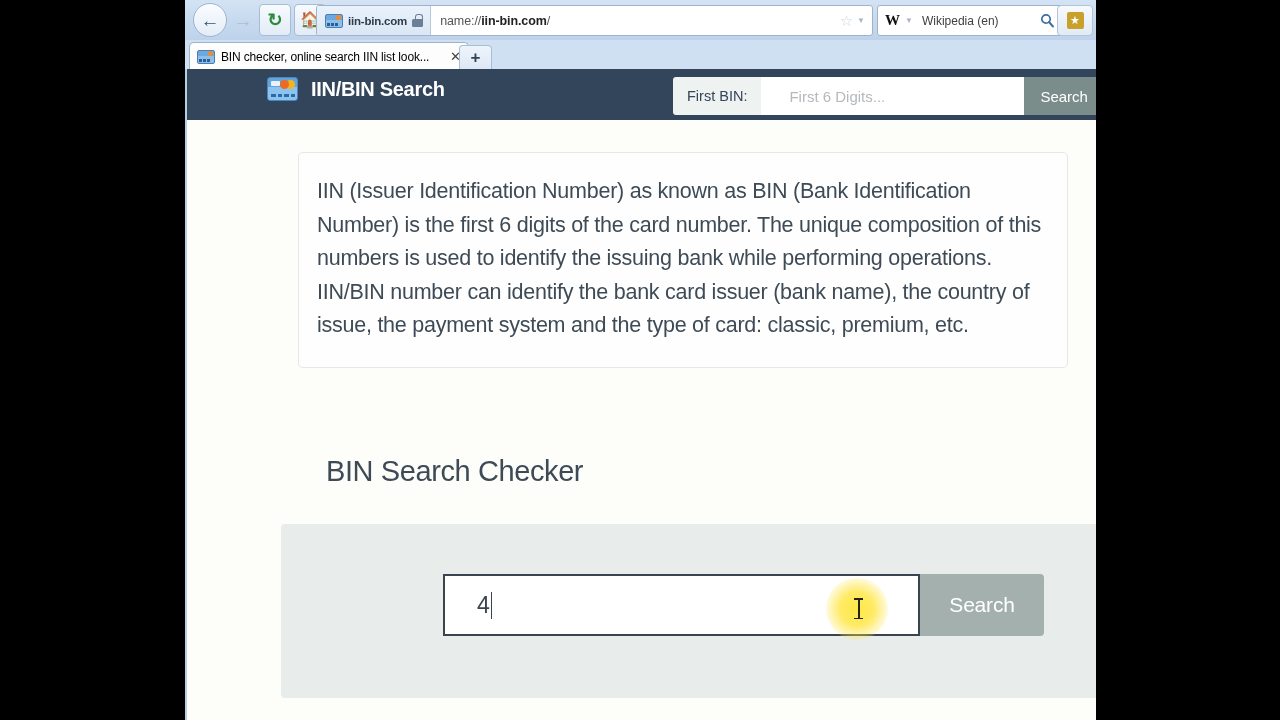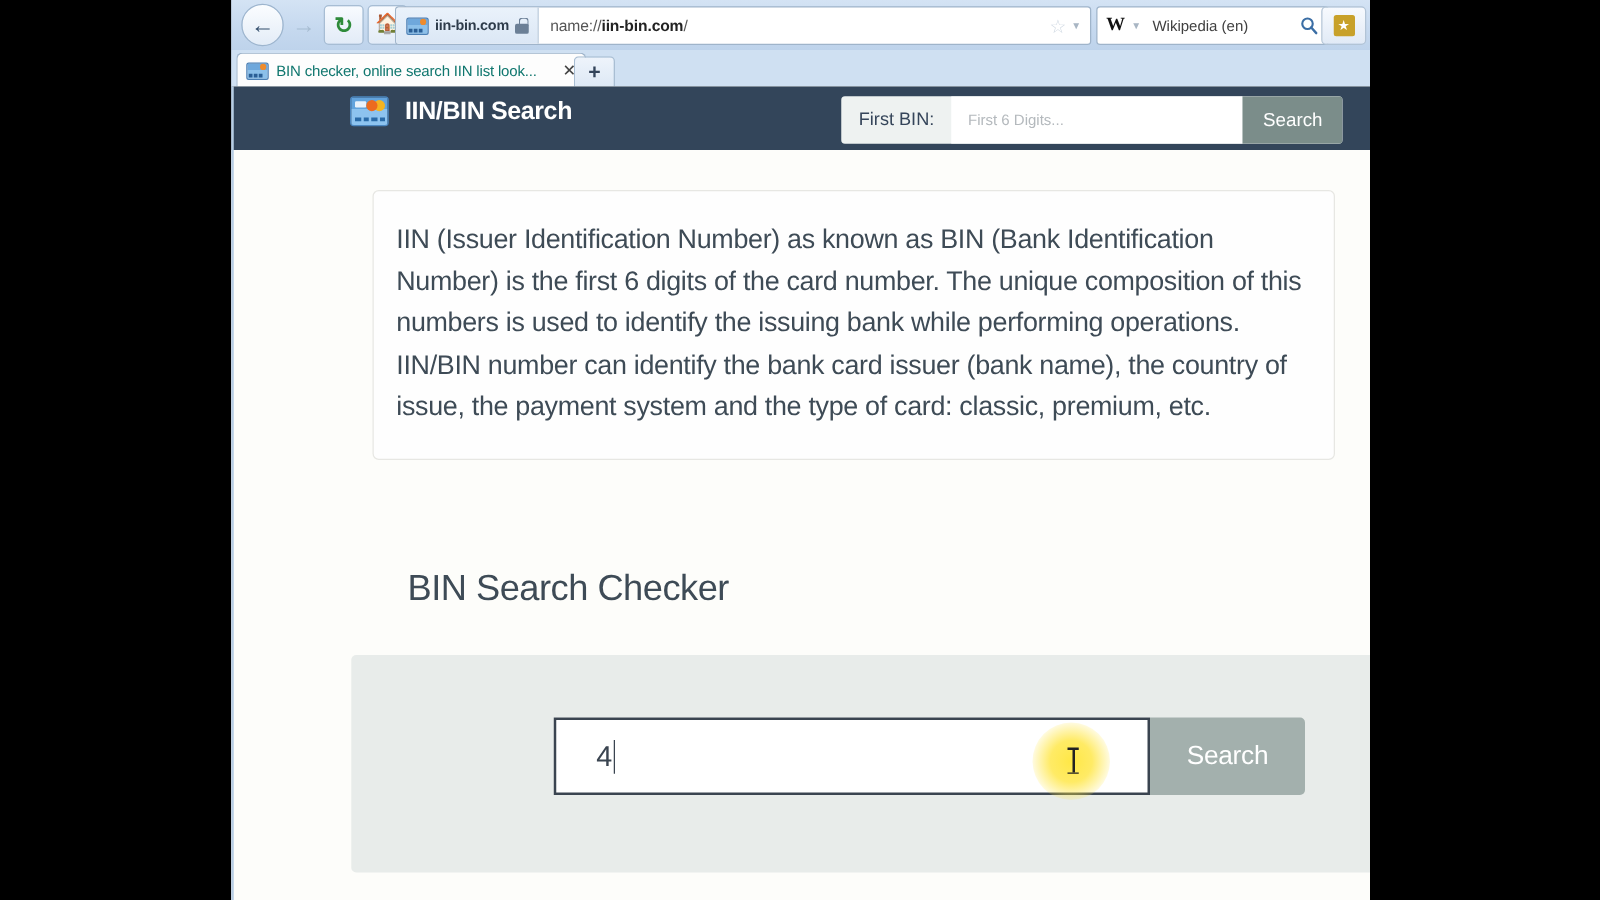--- a/index.html
+++ b/index.html
@@ -96,21 +96,21 @@
     background: linear-gradient(to bottom, rgba(46,63,84,.82), rgba(60,80,103,.78) 70%, rgba(28,38,50,.9));
     filter: blur(3px);
     border-radius: 2px;
   }
   .tab {
     position: absolute; left: 4px; top: 2px; width: 264px; height: 27px;
     background: #fdfdfd; border: 1px solid #9fb4ca; border-bottom: none;
     border-radius: 5px 5px 0 0;
     display: flex; align-items: center; gap: 6px; padding: 0 7px;
   }
-  .tab-title { font-size: 12px; color: #0f766e; white-space: nowrap; overflow: hidden; letter-spacing: -.15px;}
+  .tab-title { font-size: 12px; color: #000000; white-space: nowrap; overflow: hidden; letter-spacing: -.15px;}
   .tab-close { margin-left: auto; font-size: 13px; color: #444; line-height: 1;}
   .newtab {
     position: absolute; left: 274px; top: 5px; width: 31px; height: 24px;
     background: linear-gradient(to bottom,#eef4fb,#dde8f5);
     border: 1px solid #a9bed3; border-bottom: none; border-radius: 4px 4px 0 0;
     display:flex; align-items:center; justify-content:center;
     font-size: 17px; color: #33445a; font-weight: bold;
   }
 
   
@@ -128,21 +128,21 @@
   .page {
     position: absolute; left: 0; top: 69px; width: 911px; height: 651px;
     background: #fdfdfa;
     overflow: hidden;
   }
   .site-header {
     position: absolute; left: 0; top: 0; width: 911px; height: 51px;
     background: #33455a;
   }
   .brand {
-    position: absolute; left: 95px; top: 8px;
+    position: absolute; left: 82px; top: 8px;
     display: flex; align-items: center; gap: 13px;
   }
   .brand-logo {
     width: 29px; height: 22px; border-radius: 3px; position: relative;
     background: linear-gradient(to bottom, #63a4dd 0 42%, #8dc3ef 42% 100%);
     border: 1px solid #4b86bf;
   }
   .brand-logo .stripe { position:absolute; left:3px; top:3px; width:9px; height:5px; background:#e9f2fb; border-radius:1px;}
   .brand-logo .c1 { position:absolute; right:8px; top:2px; width:9px; height:9px; border-radius:50%; background:#ec6b1f;}
   .brand-logo .c2 { position:absolute; right:2px; top:2px; width:9px; height:9px; border-radius:50%; background:#f4b421;}
@@ -156,21 +156,21 @@
     position: absolute; left: 488px; top: 8px;
     display: flex; align-items: stretch; height: 38px;
     background: #eef2f1; border-radius: 3px; overflow: hidden;
   }
   .hs-label {
     display:flex; align-items:center; padding: 0 14px;
     font-size: 14.5px; color: #35455a; white-space: nowrap;
   }
   .hs-input {
     width: 207px; background: #fff; border: none; outline: none;
-    font-size: 12px; color: #333; padding: 0 13px;
+    font-size: 15px; color: #333; padding: 0 28px;
     font-family: "Liberation Sans", sans-serif;
   }
   .hs-input::placeholder { color: #b4b9bd; }
   .hs-btn {
     display:flex; align-items:center; padding: 0 16px;
     background: #7b8d8a; color: #fff; font-size: 15px; white-space: nowrap;
   }
 
   
   .intro-card {

